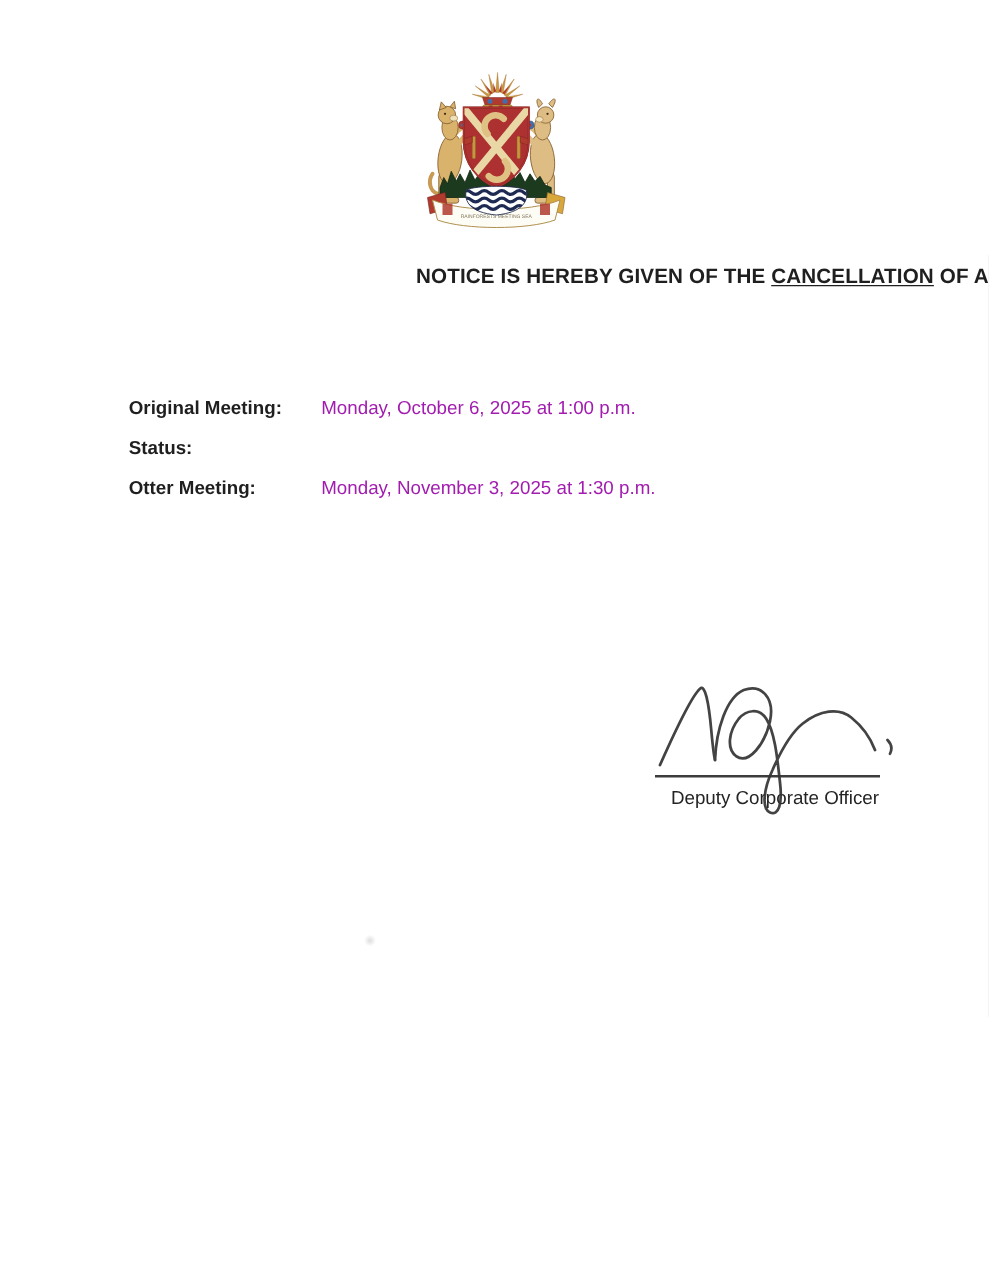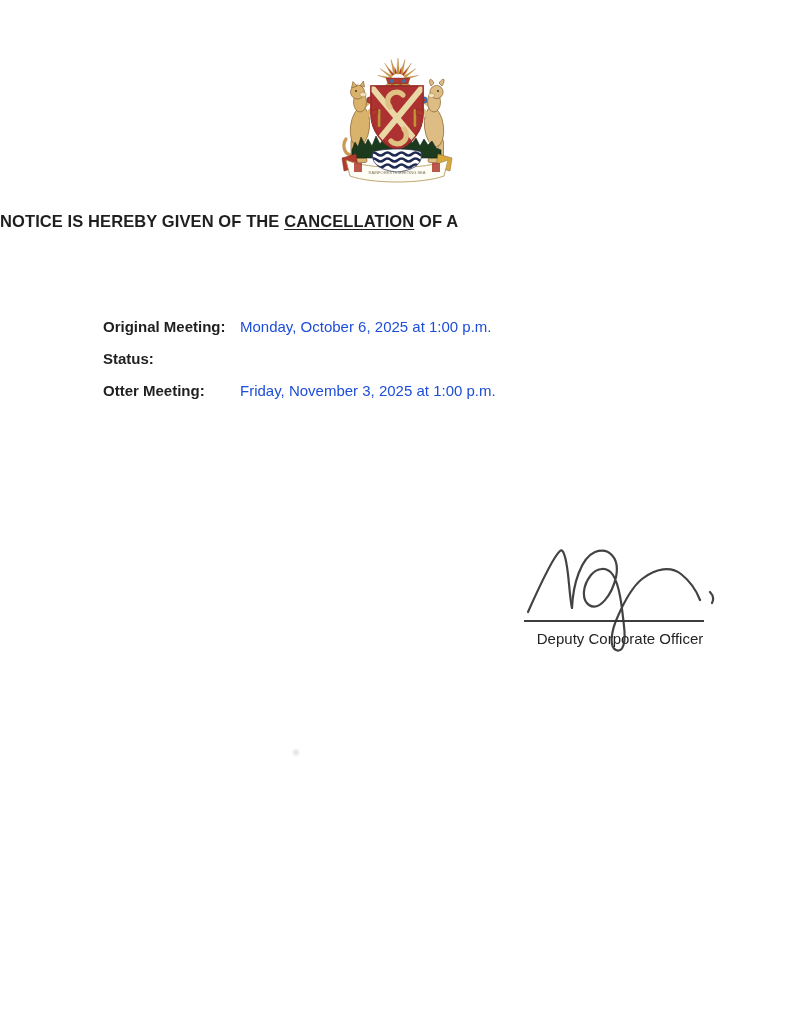--- a/index.html
+++ b/index.html
@@ -10,29 +10,29 @@
     background:#ffffff;
     font-family:"Liberation Sans", sans-serif;
     color:#212121;
     overflow:hidden;
   }
   
   .crest{position:absolute;left:334px;top:55px;width:128px;height:134px;}
   
   .heading{
     position:absolute;left:0;top:210px;width:100%;
-    text-align:left;font-weight:bold;font-size:16.5px;line-height:23px;
+    text-align:right;font-weight:bold;font-size:16.5px;line-height:23px;
     letter-spacing:.1px;color:#1f1f1f;
   }
   .heading .ul{text-decoration:underline;text-underline-offset:2px;}
   
   .details{position:absolute;left:103px;top:317px;width:620px;font-size:15px;}
-  .detail-row{display:flex;margin-bottom:12px;line-height:20px;}
+  .detail-row{display:flex;margin-bottom:12px;line-height:20px;gap:17px;}
   .detail-label{width:137px;flex:0 0 137px;font-weight:bold;color:#1f1f1f;}
-  .detail-value{color:#1d4ed8;}
+  .detail-value{color:#a21caf;}
   
   .sigblock{position:absolute;left:518px;top:546px;width:210px;height:120px;}
   .sig-line{position:absolute;left:6px;top:74px;width:180px;border-top:2px solid #3d3d3d;z-index:1;}
   .sig-svg{position:absolute;left:0;top:0;width:205px;height:112px;z-index:3;pointer-events:none;}
   .sig-title{position:absolute;left:12px;top:84px;width:180px;text-align:center;font-size:15px;color:#242424;z-index:2;}
   
   .smudge{position:absolute;left:291px;top:748px;width:10px;height:9px;border-radius:50%;
     background:radial-gradient(circle,#b7b4b4 0%, rgba(255,255,255,0) 70%);opacity:.45;}
 </style>
 </head>
@@ -165,21 +165,21 @@
   <div class="details">
     <div class="detail-row">
       <div class="detail-label">Original Meeting:</div>
       <div class="detail-value">Monday, October 6, 2025 at 1:00 p.m.</div>
     </div>
     <div class="detail-row">
       <div class="detail-label">Status:</div>
     </div>
     <div class="detail-row">
       <div class="detail-label">Otter Meeting:</div>
-      <div class="detail-value">Friday, November 3, 2025 at 1:00 p.m.</div>
+      <div class="detail-value">Monday, November 3, 2025 at 1:30 p.m.</div>
     </div>
   </div>
 
   <div class="sigblock">
     <div class="sig-line"></div>
     <svg class="sig-svg" viewBox="0 0 205 112" xmlns="http://www.w3.org/2000/svg">
       <g fill="none" stroke="#333333" stroke-width="2.2" stroke-linecap="round" stroke-linejoin="round" opacity="0.92">
         <path d="M10,66 C18,48 34,12 42,5 C46,1 49,16 51,38 C52,49 53,58 54,62"></path>
         <path d="M54,62 C55,38 63,12 77,6 C91,1 102,12 98,31 C94,49 81,66 71,59 C63,53 65,39 73,29 C79,22 89,20 95,29 C102,40 104,62 106,80 C108,97 105,107 98,104 C91,101 93,85 100,70 C107,54 114,41 124,33 C138,22 153,20 163,28 C173,36 179,46 182,54"></path>
         <path d="M192,46 C195,49 196,53 194,57"></path>

